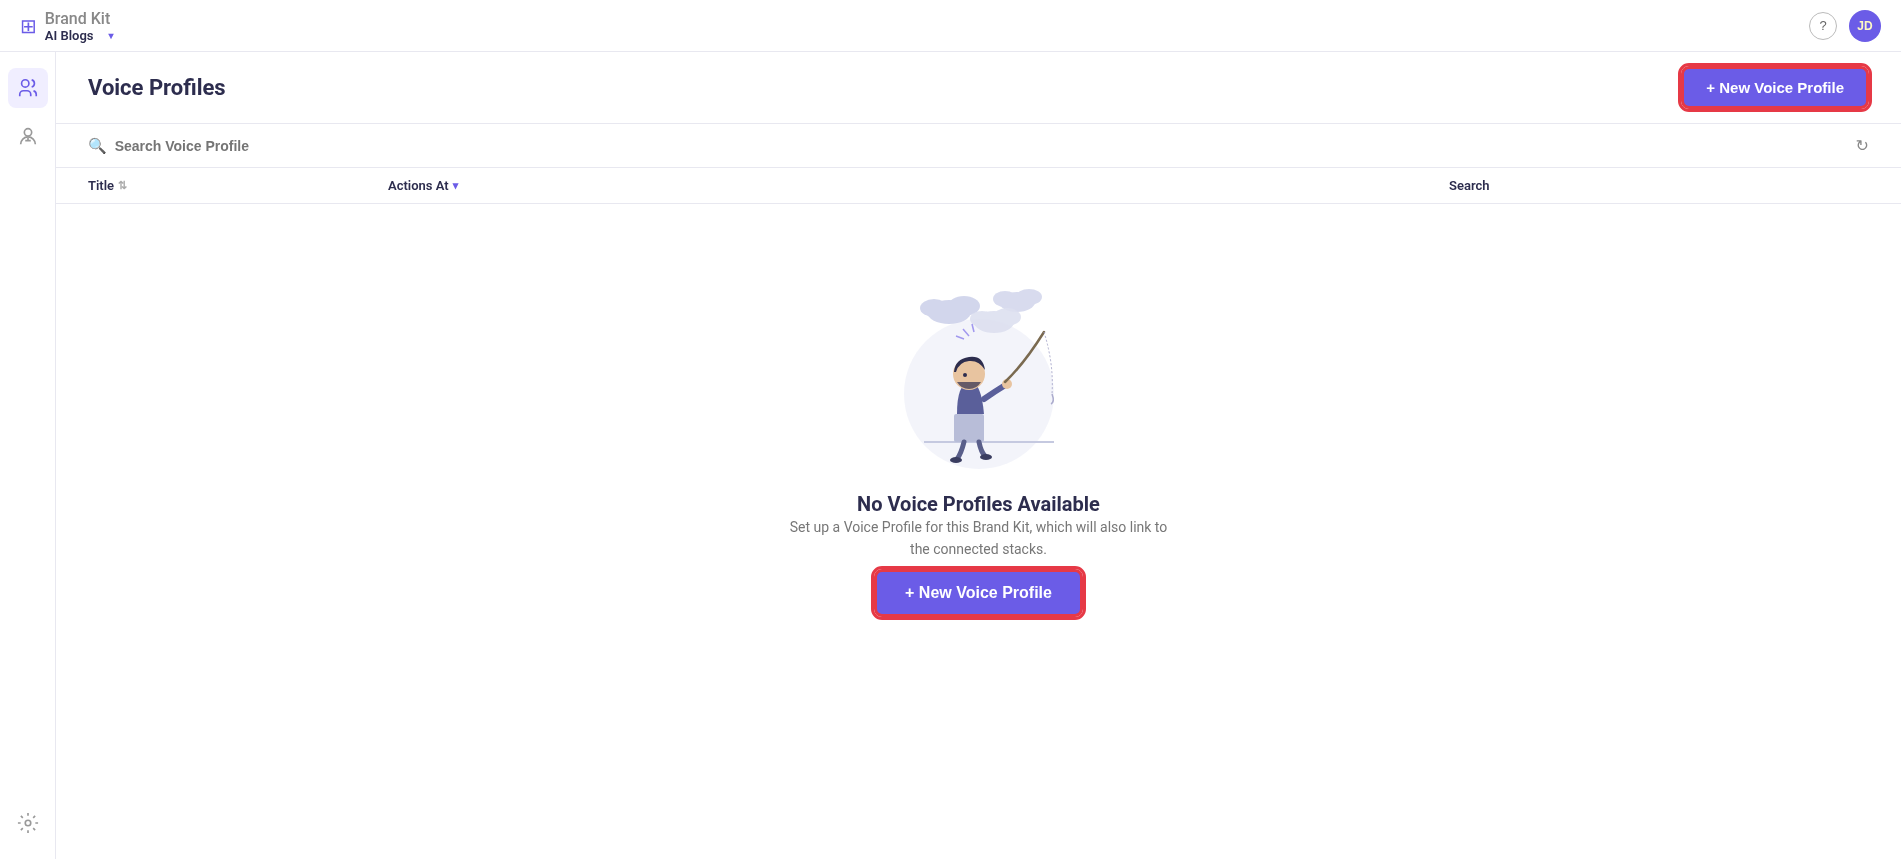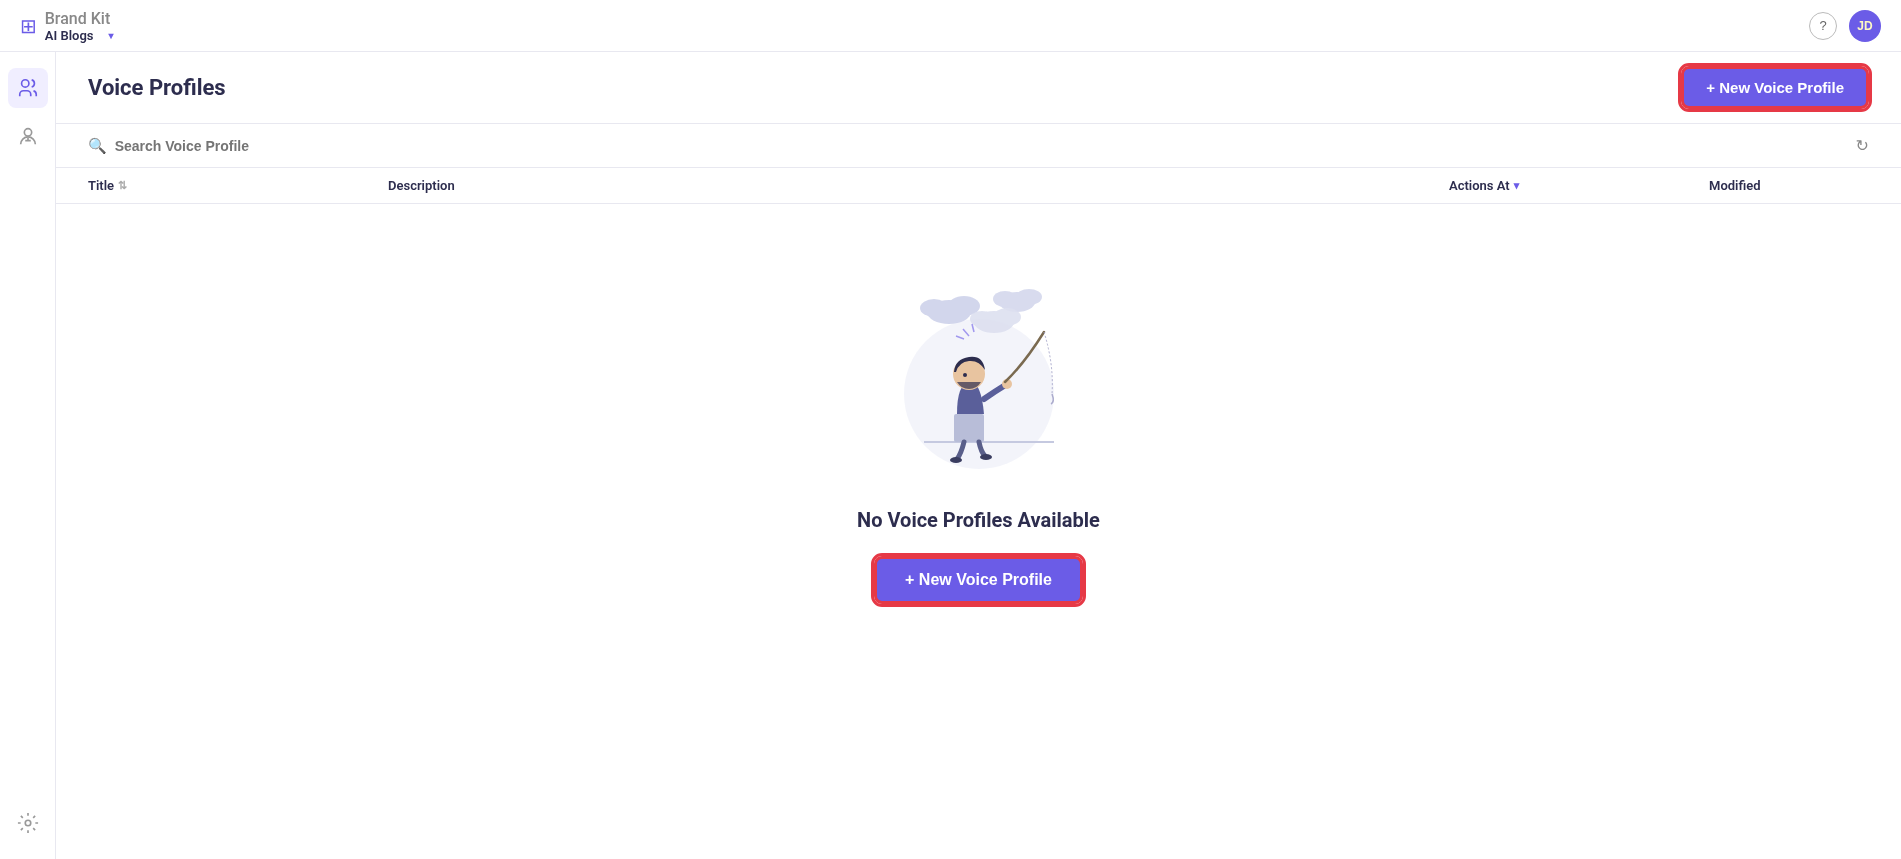--- a/index.html
+++ b/index.html
@@ -92,21 +92,21 @@
     .th {
       font-size: 13px; font-weight: 600; color: #2d2d4e;
       display: flex; align-items: center; gap: 4px;
     }
     .th .sort-icon { color: #aaa; font-size: 11px; }
     .th .sort-icon-active { color: #6b5ce7; font-size: 11px; }
 
     
     .empty-state {
       display: flex; flex-direction: column; align-items: center;
-      justify-content: center; padding: 60px 20px; gap: 16px;
+      justify-content: center; padding: 60px 20px; 
     }
 
     
     .illustration-wrap {
       width: 220px; height: 220px; position: relative;
     }
 
     .empty-title {
       font-size: 20px; font-weight: 700; color: #2d2d4e; margin-top: 8px;
     }
@@ -191,28 +191,25 @@
           </div>
           <button class="refresh-btn">↻</button>
         </div>
 
         <div class="table-header">
           <div class="th">
             <span>Title</span>
             <span class="sort-icon">⇅</span>
           </div>
           <div class="th">
-            <span>Description</span>
-          </div>
-          <div class="th">
             <span>Actions At</span>
             <span class="sort-icon-active">▾</span>
           </div>
           <div class="th">
-            <span>Modified</span>
+            <span>Search</span>
           </div>
         </div>
 
         <div class="empty-state">
 
           <div class="illustration-wrap">
             <svg class="illustration-svg" viewBox="0 0 220 220" xmlns="http://www.w3.org/2000/svg">
 
               <circle cx="110" cy="130" r="75" fill="#eef0f8" opacity="0.7"></circle>
 
@@ -264,18 +261,19 @@
 
               <path d="M85 108 Q86 95 100 93 Q114 91 116 106 Q110 96 100 97 Q90 98 87 108 Z" fill="#2d2d4e"></path>
 
               <path d="M88 118 Q92 125 100 125 Q108 125 112 118" fill="#2d2d4e" opacity="0.7"></path>
 
               <circle cx="96" cy="111" r="2" fill="#2d2d4e"></circle>
             </svg>
           </div>
 
           <h2 class="empty-title">No Voice Profiles Available</h2>
+          <p class="empty-desc">Set up a Voice Profile for this Brand Kit, which will also link to the connected stacks.</p>
           <button class="new-voice-btn-center">+ New Voice Profile</button>
         </div>
       </div>
     </div>
   </div>
 </div>
 
 </body></html>

